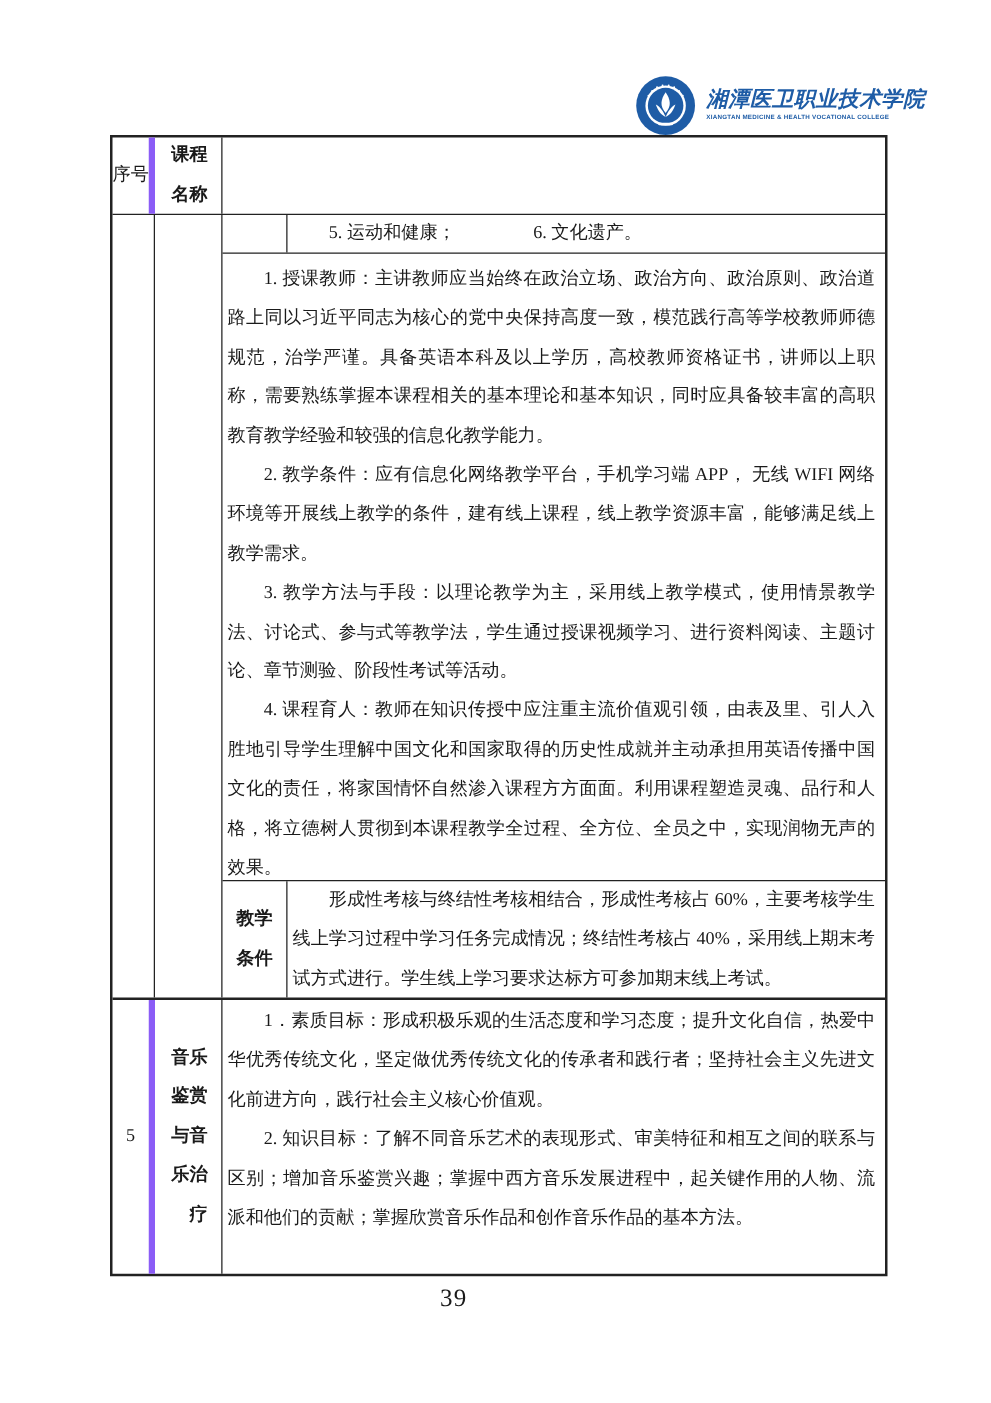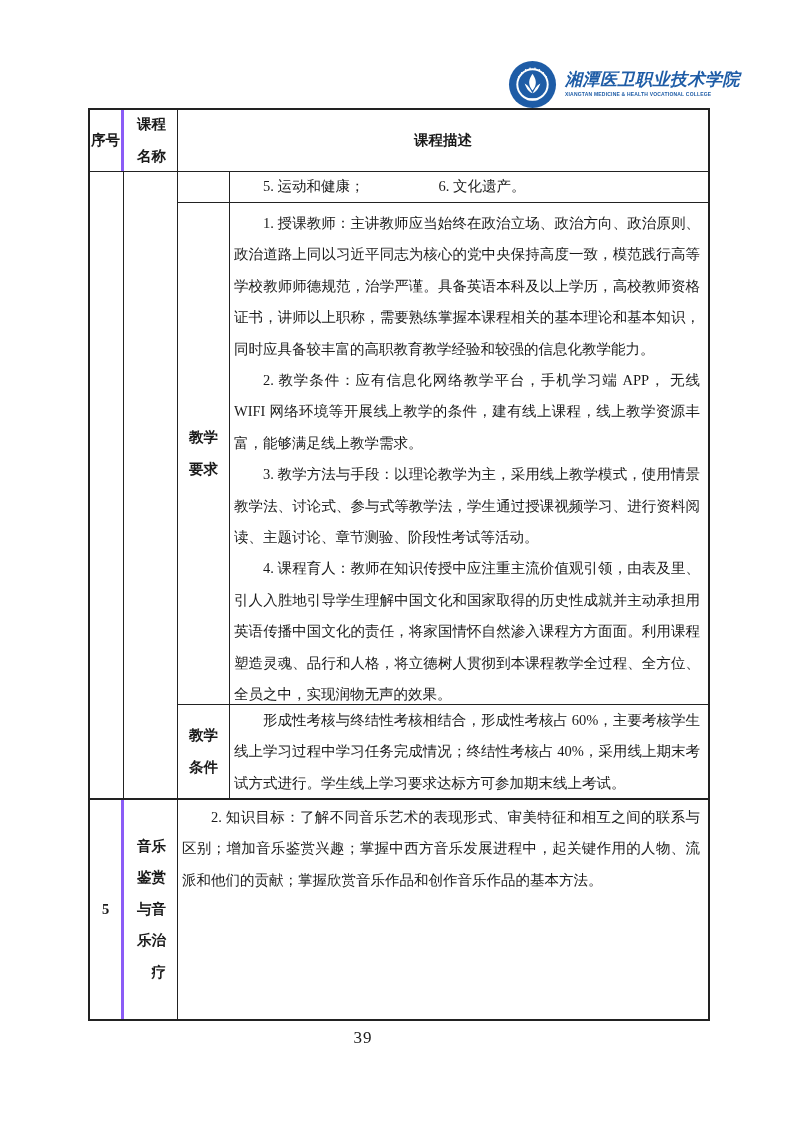--- a/index.html
+++ b/index.html
@@ -23,50 +23,50 @@
   }
   
   .tbl{
     position:absolute;left:88px;top:108px;width:622px;
     border:2px solid #222;box-sizing:border-box;
     font-size:14.5px;line-height:31.4px;
   }
   .row{display:flex;box-sizing:border-box;}
   .bb{border-bottom:1px solid #222;}
   .bb-thick{border-bottom:2px solid #222;}
-  .c-num{width:34px;flex:0 0 34px;border-right:3px solid #8b5cf6;box-sizing:border-box;
-         display:flex;align-items:center;justify-content:center;font-weight:bold;}
+  .c-num{width:34px;flex:0 0 34px;border-right:5px solid #8b5cf6;box-sizing:border-box;
+         display:flex;align-items:center;justify-content:center;font-weight:normal;}
   .c-name{width:54px;flex:0 0 54px;border-right:1px solid #222;box-sizing:border-box;
           display:flex;align-items:center;justify-content:center;font-weight:bold;
           text-align:center;}
   .c-label{width:52px;flex:0 0 52px;border-right:1px solid #222;box-sizing:border-box;
            display:flex;align-items:center;justify-content:center;font-weight:bold;
            text-align:center;padding:0 10px;}
   .c-content{flex:1 1 auto;box-sizing:border-box;padding:0 8px 0 4px;min-width:0;}
   .header-row{height:62px;}
   .header-row .hdesc{flex:1 1 auto;display:flex;align-items:center;justify-content:center;font-weight:bold;}
   .name-wrap{padding:0 11px;text-align:right;}
   
   .c4-wrap{display:flex;}
   .c4-left-num{width:34px;flex:0 0 34px;border-right:1px solid #222;box-sizing:border-box;}
   .c4-left-name{width:54px;flex:0 0 54px;border-right:1px solid #222;box-sizing:border-box;}
   .c4-rows{flex:1 1 auto;display:flex;flex-direction:column;min-width:0;}
   .r-extra{height:31px;}
-  .r-extra .c-content{display:flex;align-items:center;gap:12px;}
+  .r-extra .c-content{display:flex;align-items:center;}
   .r-extra .item5{margin-left:29px;}
   .r-extra .item6{margin-left:62px;}
   .r-teach{height:502px;}
   .r-teach .c-content{padding-top:5px;}
   .r-assess{height:93px;}
   .r-course5{height:219px;}
   .r-course5 .c-content{padding-top:2px;}
   p.para{margin:0;text-indent:2em;text-align:justify;}
   
   .page-num{position:absolute;left:0;top:1028px;width:726px;text-align:center;
-            font-size:17px;letter-spacing:1px;}
+            font-size:20px;letter-spacing:1px;}
 </style>
 </head>
 <body>
 
 <div class="logo">
   <svg class="logo-emblem" viewBox="0 0 100 100">
     <circle cx="50" cy="50" r="48" fill="#1e5ca6"></circle>
     <circle cx="50" cy="50" r="33" fill="#ffffff"></circle>
     <circle cx="50" cy="50" r="29" fill="#1e5ca6"></circle>
     <path d="M50 28 C42 40 40 50 50 62 C60 50 58 40 50 28 Z" fill="#ffffff"></path>
@@ -90,38 +90,36 @@
   </div>
 </div>
 
 <div class="tbl">
 
   <div class="row header-row bb">
     <div class="c-num">序号</div>
     <div class="c-name">
       <span class="name-wrap">课程名称</span>
     </div>
-    <div class="hdesc">课程描述</div>
   </div>
 
   <div class="c4-wrap bb-thick">
     <div class="c4-left-num"></div>
     <div class="c4-left-name"></div>
     <div class="c4-rows">
 
       <div class="row r-extra bb">
         <div class="c-label"></div>
         <div class="c-content">
           <span class="item5">5. 运动和健康；</span>
           <span class="item6">6. 文化遗产。</span>
         </div>
       </div>
 
       <div class="row r-teach bb">
-        <div class="c-label">教学要求</div>
         <div class="c-content">
           <p class="para">1. 授课教师：主讲教师应当始终在政治立场、政治方向、政治原则、政治道路上同以习近平同志为核心的党中央保持高度一致，模范践行高等学校教师师德规范，治学严谨。具备英语本科及以上学历，高校教师资格证书，讲师以上职称，需要熟练掌握本课程相关的基本理论和基本知识，同时应具备较丰富的高职教育教学经验和较强的信息化教学能力。</p>
           <p class="para">2. 教学条件：应有信息化网络教学平台，手机学习端 APP，  无线 WIFI 网络环境等开展线上教学的条件，建有线上课程，线上教学资源丰富，能够满足线上教学需求。</p>
           <p class="para">3. 教学方法与手段：以理论教学为主，采用线上教学模式，使用情景教学法、讨论式、参与式等教学法，学生通过授课视频学习、进行资料阅读、主题讨论、章节测验、阶段性考试等活动。</p>
           <p class="para">4. 课程育人：教师在知识传授中应注重主流价值观引领，由表及里、引人入胜地引导学生理解中国文化和国家取得的历史性成就并主动承担用英语传播中国文化的责任，将家国情怀自然渗入课程方方面面。利用课程塑造灵魂、品行和人格，将立德树人贯彻到本课程教学全过程、全方位、全员之中，实现润物无声的效果。</p>
         </div>
       </div>
 
       <div class="row r-assess">
         <div class="c-label">教学条件</div>
@@ -132,19 +130,20 @@
 
     </div>
   </div>
 
   <div class="row r-course5">
     <div class="c-num">5</div>
     <div class="c-name">
       <span class="name-wrap">音乐鉴赏与音乐治疗</span>
     </div>
     <div class="c-content">
+      <p class="para">1．素质目标：形成积极乐观的生活态度和学习态度；提升文化自信，热爱中华优秀传统文化，坚定做优秀传统文化的传承者和践行者；坚持社会主义先进文化前进方向，践行社会主义核心价值观。</p>
       <p class="para">2. 知识目标：了解不同音乐艺术的表现形式、审美特征和相互之间的联系与区别；增加音乐鉴赏兴趣；掌握中西方音乐发展进程中，起关键作用的人物、流派和他们的贡献；掌握欣赏音乐作品和创作音乐作品的基本方法。</p>
     </div>
   </div>
 
 </div>
 
 <div class="page-num">39</div>
 
 </body></html>

